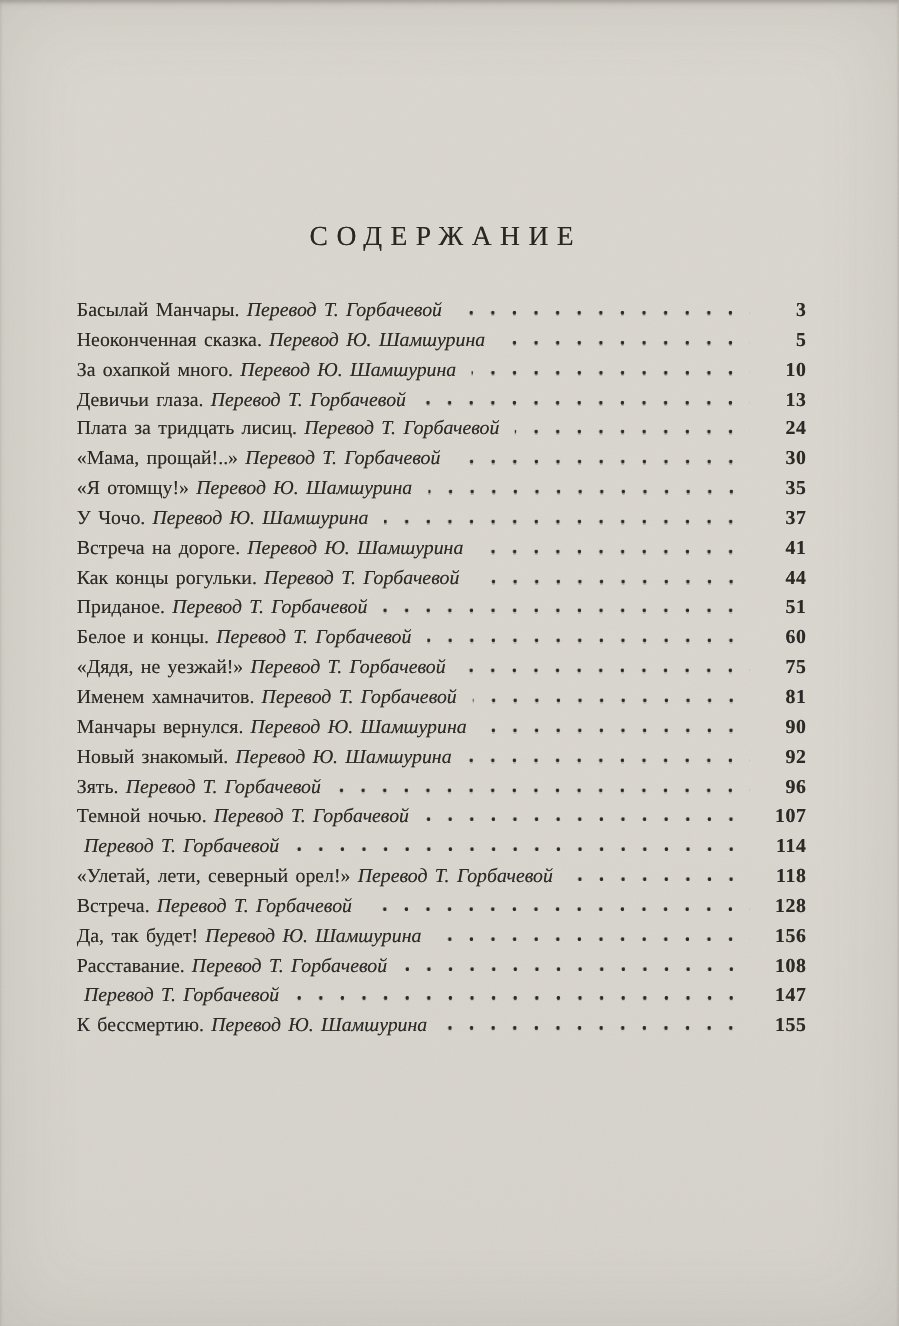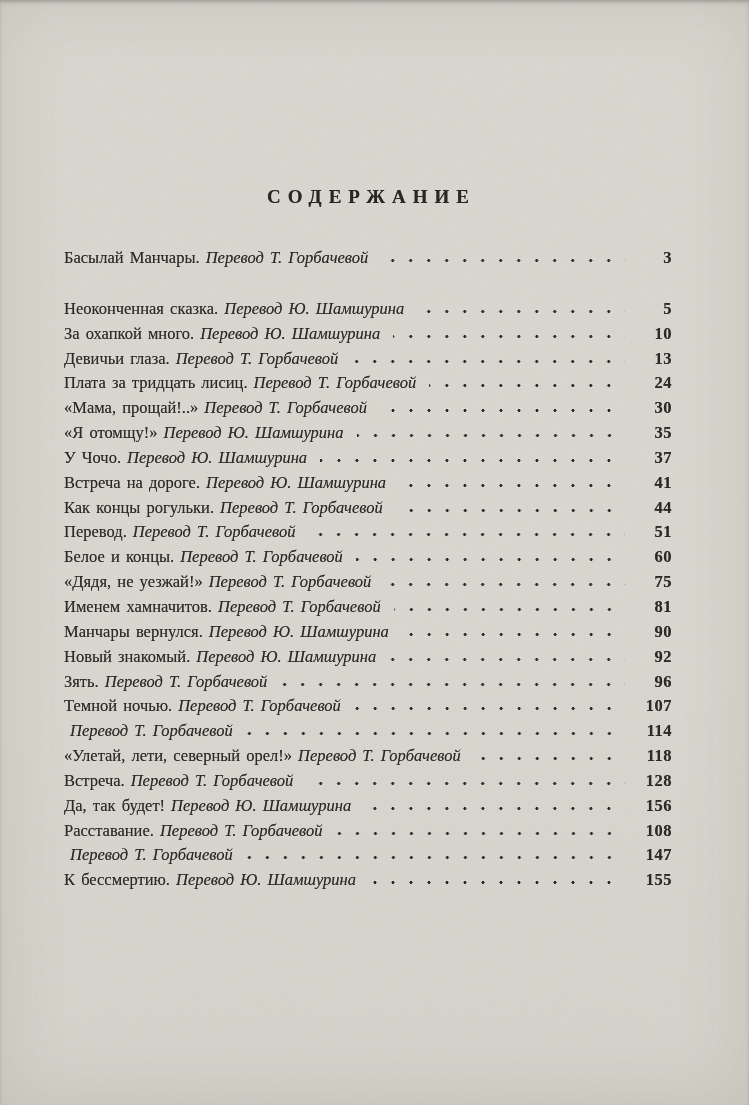--- a/index.html
+++ b/index.html
@@ -30,38 +30,38 @@
   }
   .content {
     position: absolute;
     left: 64px;
     right: 77px;
     top: 186px;
   }
   .toc-title {
     margin: 0 0 38px 0;
     text-align: center;
-    font-size: 19px;
-    font-weight: bold;
+    font-size: 23px;
+    font-weight: normal;
     letter-spacing: 7px;
     padding-left: 7px; 
     line-height: 22px;
     color: #282722;
     text-shadow: 0 0 0.5px rgba(40,39,34,0.6);
   }
   .row {
     display: flex;
     align-items: baseline;
     line-height: 24.85px;
     font-size: 16.5px;
     word-spacing: 2px;
     text-shadow: 0 0 0.4px rgba(43,42,38,0.55);
     white-space: nowrap;
   }
-  .row.first { margin-bottom: 26px; }
+  .row.first { }
   .entry-title { font-style: normal; }
   .entry-translator { font-style: italic; margin-left: 6px; }
   .dots {
     flex: 1 1 auto;
     height: 4px;
     margin: 0 9px 0 13px;
     background-image: radial-gradient(circle at 2px 1.6px, #2b2a26 1.35px, rgba(43,42,38,0) 1.75px);
     background-size: 18px 4px;
     background-repeat: repeat-x;
     background-position: right center;
@@ -156,21 +156,21 @@
     </div>
 
     <div class="row">
       <span class="entry-title">Как концы рогульки.</span>
       <span class="entry-translator">Перевод Т. Горбачевой</span>
       <span class="dots"></span>
       <span class="pg">44</span>
     </div>
 
     <div class="row">
-      <span class="entry-title">Перевод.</span>
+      <span class="entry-title">Приданое.</span>
       <span class="entry-translator">Перевод Т. Горбачевой</span>
       <span class="dots"></span>
       <span class="pg">51</span>
     </div>
 
     <div class="row">
       <span class="entry-title">Белое и концы.</span>
       <span class="entry-translator">Перевод Т. Горбачевой</span>
       <span class="dots"></span>
       <span class="pg">60</span>

